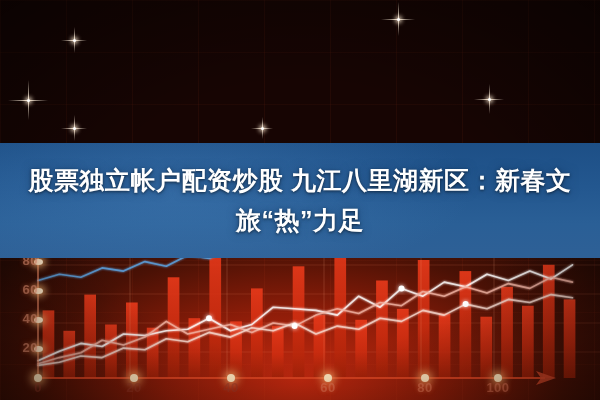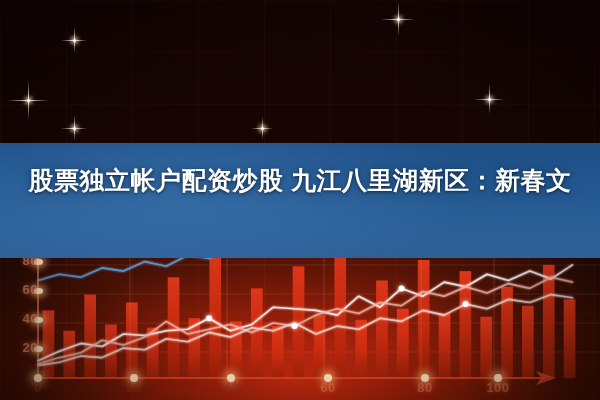--- a/index.html
+++ b/index.html
@@ -317,15 +317,16 @@
         <i class="h"></i>
         <i class="v"></i>
         <i class="c"></i>
       </div>
     </div>
 
   <div class="blue-band"></div>
 
   <div class="headline">
     <span class="line">股票独立帐户配资炒股 九江八里湖新区：新春文</span>
+    <span class="line">旅“热”力足</span>
   </div>
 
 </div>
 
 </body></html>

